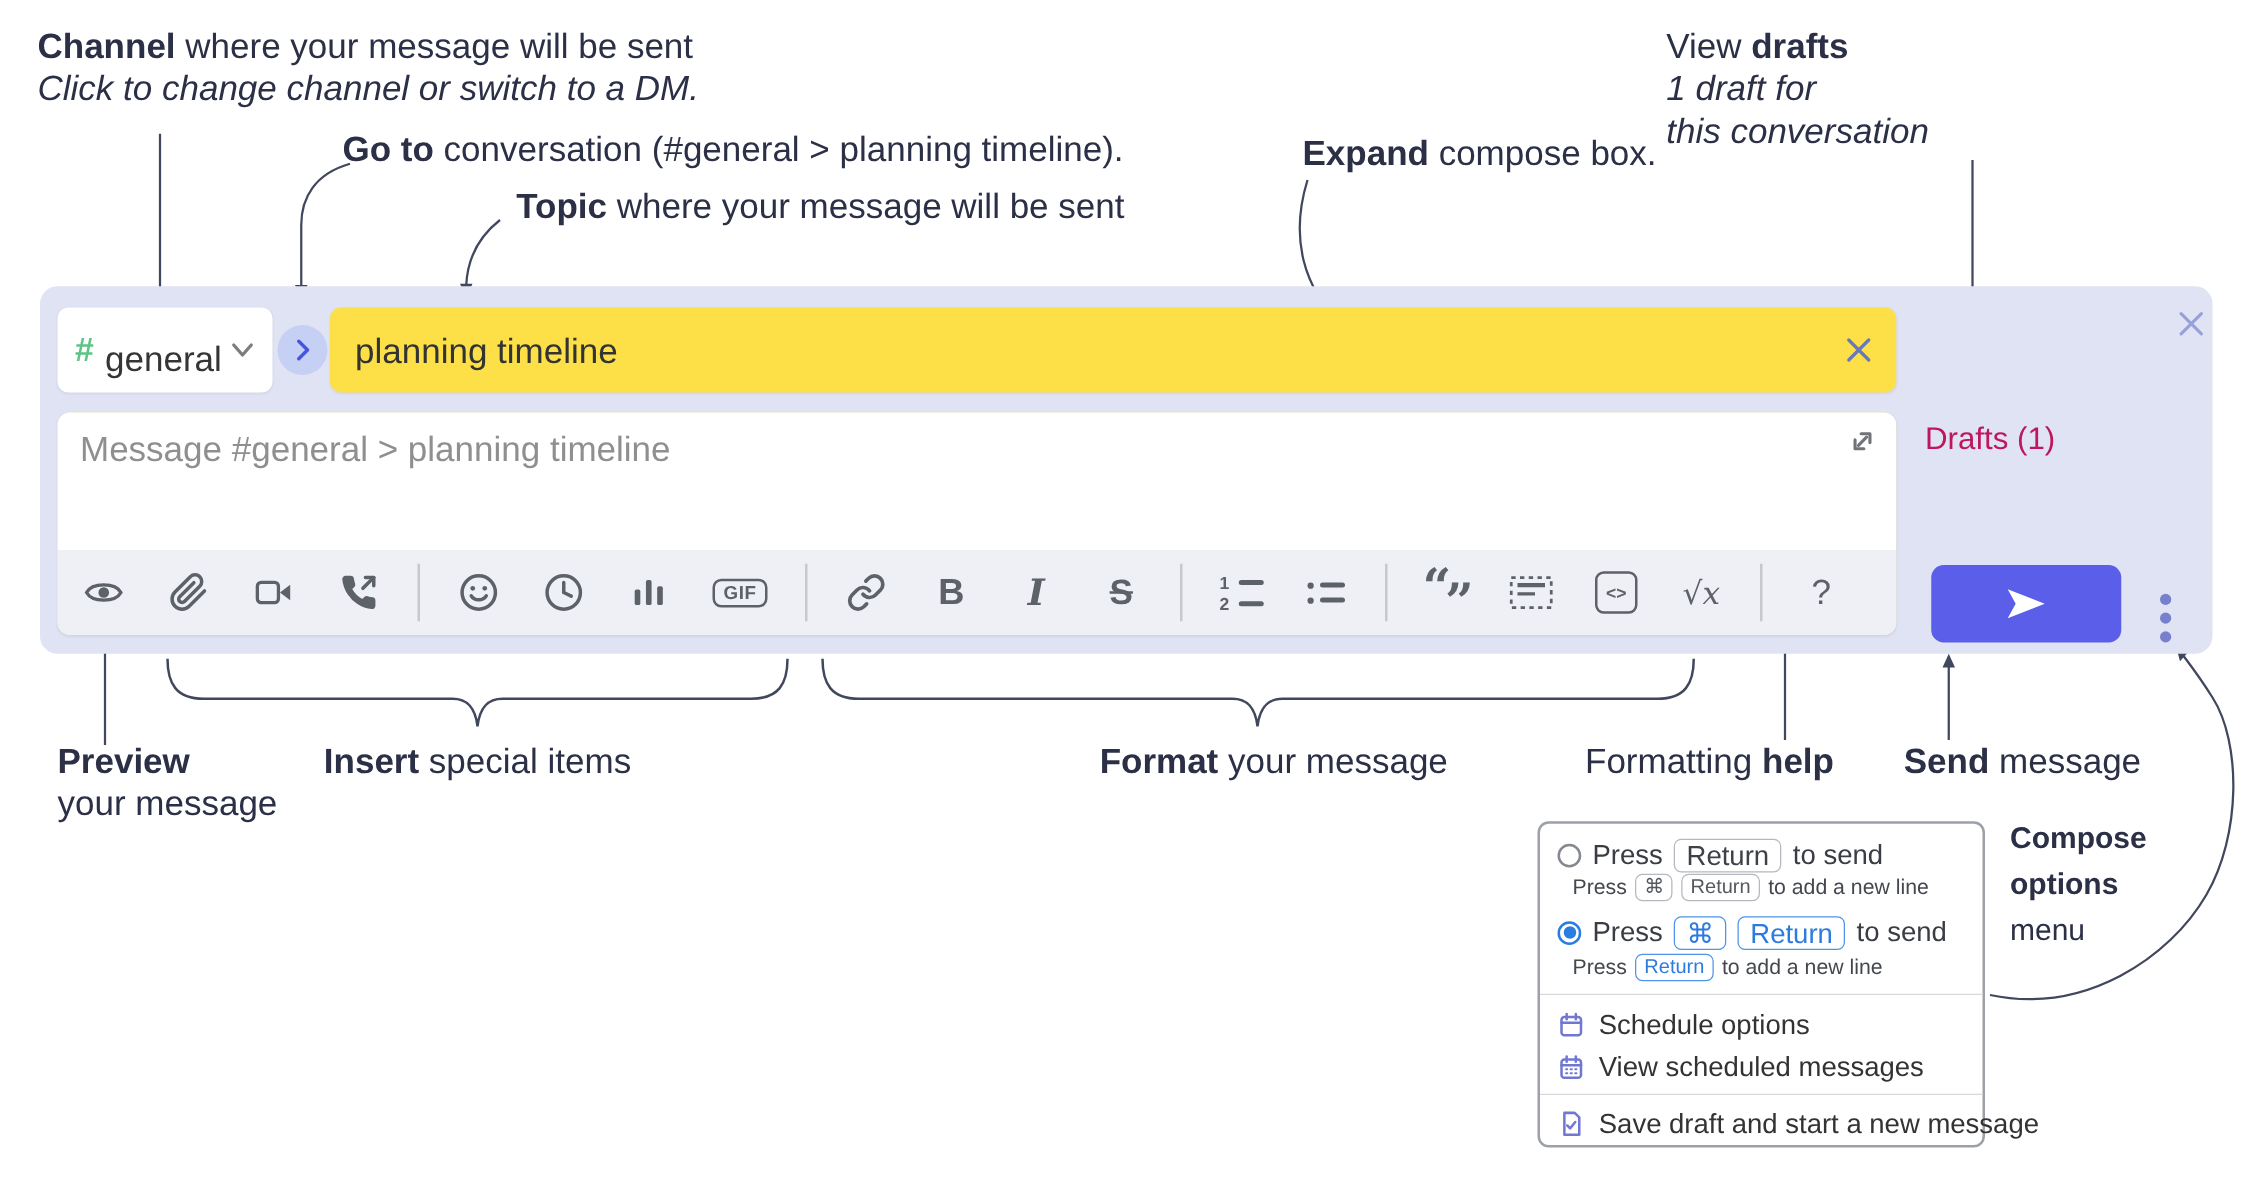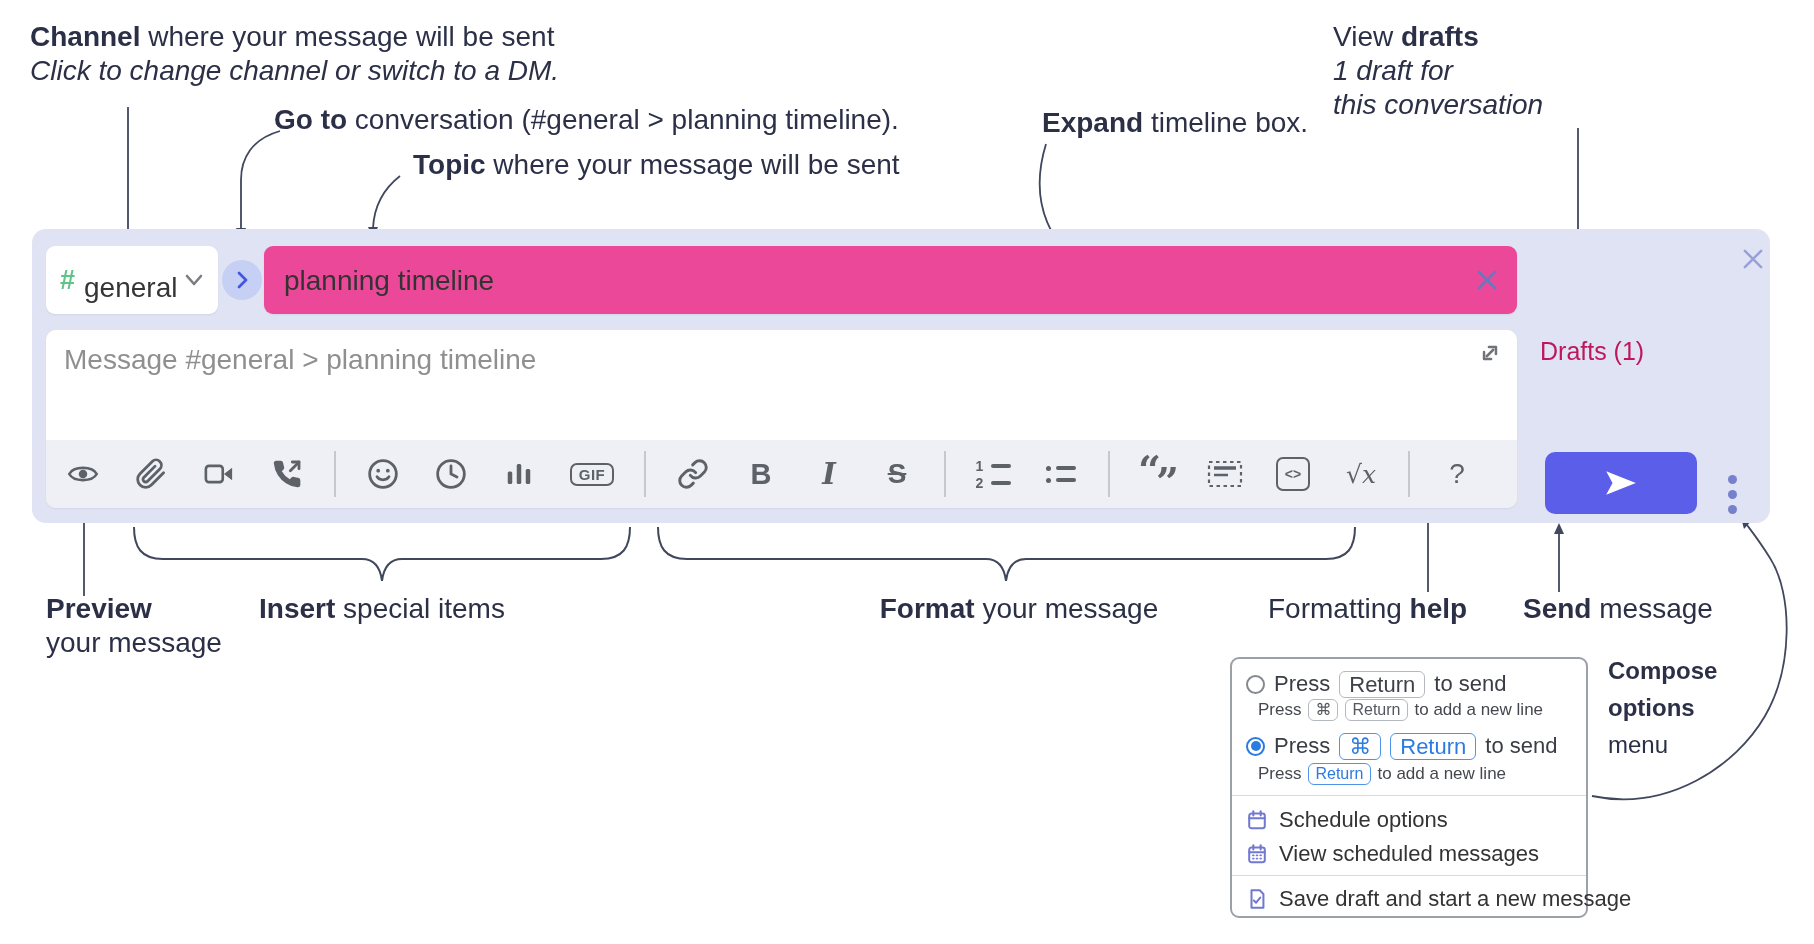--- a/index.html
+++ b/index.html
@@ -13,21 +13,21 @@
   
   .compose{position:absolute;left:32px;top:229px;width:1738px;height:294px;
            background:#e0e3f3;border-radius:14px;}
   .pill{position:absolute;left:14px;top:17px;width:172px;height:68px;background:#fff;
         border-radius:9px;display:flex;align-items:center;padding:0 14px;box-sizing:border-box;
         box-shadow:0 1px 2px rgba(40,40,80,.07);}
   .pill .hash{color:#5fc487;font-weight:bold;font-size:27px;margin-right:9px;}
   .pill .chan{font-size:28px;color:#353535;flex:1;margin-top:16px;}
   .goto-btn{position:absolute;left:190px;top:31px;width:40px;height:40px;border-radius:50%;
             background:#c6cff4;display:flex;align-items:center;justify-content:center;}
-  .topic{position:absolute;left:232px;top:17px;width:1253px;height:68px;background:#ec4899;
+  .topic{position:absolute;left:232px;top:17px;width:1253px;height:68px;background:#fde047;
          border-radius:9px;box-shadow:0 1px 2px rgba(40,40,80,.07);}
   .topic input{position:absolute;left:18px;top:0;width:1180px;height:68px;border:none;outline:none;
          font-family:"Liberation Sans",sans-serif;font-size:28px;color:#333;background:transparent;}
   .clear-x{position:absolute;right:18px;top:22px;}
   .msgwrap{position:absolute;left:14px;top:101px;width:1471px;height:178px;border-radius:10px;
            overflow:hidden;background:#fef9c3;box-shadow:0 1px 2px rgba(40,40,80,.07);}
   .msgwrap textarea{display:block;width:100%;height:110px;border:none;outline:none;resize:none;
            box-sizing:border-box;padding:14px 18px;font-family:"Liberation Sans",sans-serif;
            font-size:28px;color:#555;background:#fff;}
   .msgwrap textarea::placeholder{color:#8f8f8f;opacity:1;}
@@ -119,21 +119,21 @@
     <span class="b">Channel</span><span> where your message will be sent</span><br>
     <span class="i">Click to change channel or switch to a DM.</span>
   </div>
   <div class="ann" style="left:274px;top:103px;">
     <span class="b">Go to</span><span> conversation (#general &gt; planning timeline).</span>
   </div>
   <div class="ann" style="left:413px;top:148px;">
     <span class="b">Topic</span><span> where your message will be sent</span>
   </div>
   <div class="ann" style="left:1042px;top:106px;">
-    <span class="b">Expand</span><span> timeline box.</span>
+    <span class="b">Expand</span><span> compose box.</span>
   </div>
   <div class="ann" style="left:1333px;top:20px;">
     <span>View </span><span class="b">drafts</span><br>
     <span class="i">1 draft for</span><br>
     <span class="i">this conversation</span>
   </div>
 
   <div class="compose">
 
     <div class="pill">

